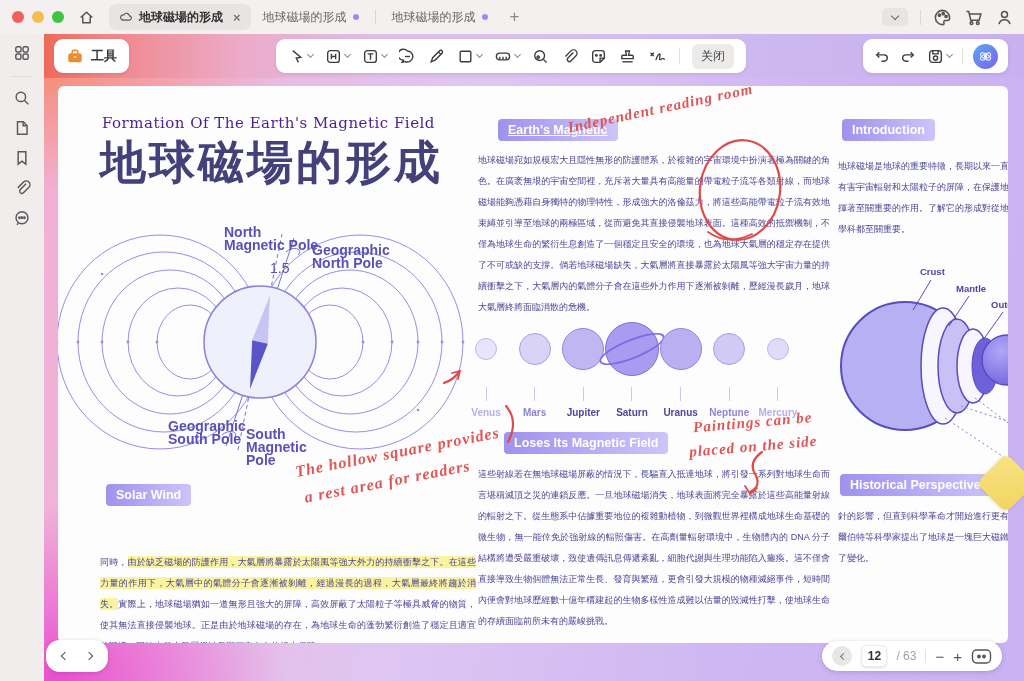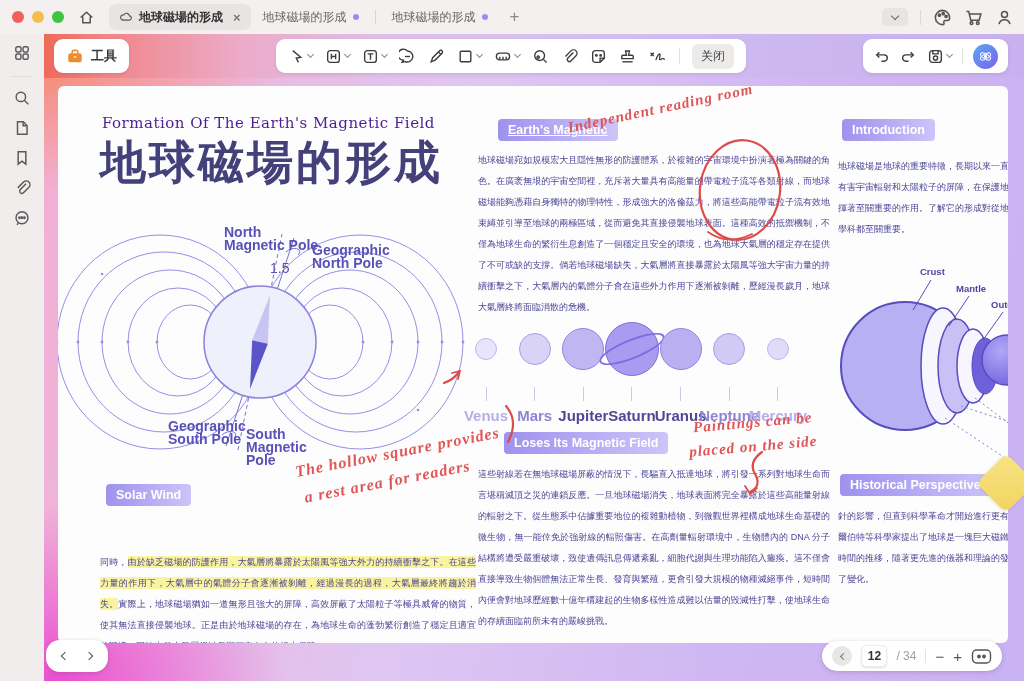--- a/index.html
+++ b/index.html
@@ -70,21 +70,21 @@
   .ball { border-radius:50%; }
   .p-venus .ball{width:22px;height:22px;background:#e7e4fb;border:1px solid #beb7ef}
   .p-mars .ball{width:32px;height:32px;background:#d8d3f7;border:1px solid #a79eec}
   .p-jupiter .ball{width:42px;height:42px;background:#c0b7f2;border:1px solid #9186e5}
   .p-saturn .ball{width:54px;height:54px;background:#a99cf0;border:1px solid #7b6edd}
   .p-uranus .ball{width:42px;height:42px;background:#b9aff1;border:1px solid #9186e5}
   .p-neptune .ball{width:32px;height:32px;background:#d0caf5;border:1px solid #a79eec}
   .p-mercury .ball{width:22px;height:22px;background:#dfdbf9;border:1px solid #beb7ef}
   .ring { position:absolute; width:70px; height:20px; border:2px solid #7b6edd; border-radius:50%; transform:rotate(-22deg); left:50%; top:50%; margin:-10px 0 0 -35px; }
   .tick { width:1px; height:14px; background:#cec8f0; margin-top:8px; }
-  .pl-label { margin-top:6px; font-size:15px; font-weight:bold; }
+  .pl-label { margin-top:6px; font-size:10px; font-weight:bold; }
   .lab-dim{color:#b5aee9}.lab-med{color:#8c85d2}.lab-strong{color:#4e4798}
 
   
   .field-svg { position:absolute; left:-16px; top:128px; }
   .dg-label { position:absolute; font-size:14px; font-weight:bold; color:#5950b8; white-space:pre-line; line-height:13px; }
   .earth-svg { position:absolute; left:775px; top:168px; }
   .earth-label { position:absolute; font-size:9.5px; font-weight:bold; color:#4d45a0; }
 
   
   .note { position:absolute; color:#e05555; font-family:"Liberation Serif","DejaVu Serif",serif; font-style:italic; font-weight:bold; letter-spacing:1px; }
@@ -482,21 +482,20 @@
         </g>
       </svg>
       <div class="earth-label" style="left:862px; top:180px;">Crust</div>
       <div class="earth-label" style="left:898px; top:197px;">Mantle</div>
       <div class="earth-label" style="left:933px; top:213px;">Outer</div>
 
       <span class="badge" style="left:782px; top:388px;">Historical Perspectives</span>
       <div class="lines" style="left:780px; top:420px;">
         <div>針的影響，但直到科學革命才開始進行更有</div>
         <div>爾伯特等科學家提出了地球是一塊巨大磁鐵</div>
-        <div>時間的推移，隨著更先進的儀器和理論的發</div>
         <div>了變化。</div>
       </div>
 
       <svg class="anno-svg" width="950" height="557" viewBox="0 0 950 557">
         <g fill="none" stroke="#dd4b4b" stroke-width="2.2" stroke-linecap="round">
           <ellipse cx="682" cy="104" rx="40" ry="50" transform="rotate(8 682 104)"></ellipse>
           <path d="M650 146q20 14 44 2" stroke-width="1.8"></path>
           <path d="M448 320q13 15 2 36"></path>
           <path d="M704 366q-14 10 -7 22t-5 18"></path>
           <path d="M687 400l5 8 7-6" stroke-width="1.8"></path>
@@ -519,21 +518,21 @@
 
     <div class="nav-left">
       <span class="chev left" style="border-color:#555;"></span>
       <span class="chev right" style="border-color:#555;"></span>
     </div>
     <div class="nav-right">
       <span class="pg-back">
           <span class="chev left sm" style="border-color:#777;"></span>
         </span>
       <span class="pg-box">12</span>
-      <span class="pg-total">/ 34</span>
+      <span class="pg-total">/ 63</span>
       <span class="pg-sep"></span>
       <span class="pg-op">−</span>
       <span class="pg-op">+</span>
       <span>
           <svg width="21" height="17" viewBox="0 0 21 17" fill="none" stroke="#555" stroke-width="1.4">
             <rect x="1.5" y="2" width="18" height="13" rx="4"></rect>
             <circle cx="8" cy="8.5" r="1.2" fill="#555"></circle>
             <circle cx="13" cy="8.5" r="1.2" fill="#555"></circle>
           </svg>
         </span>

